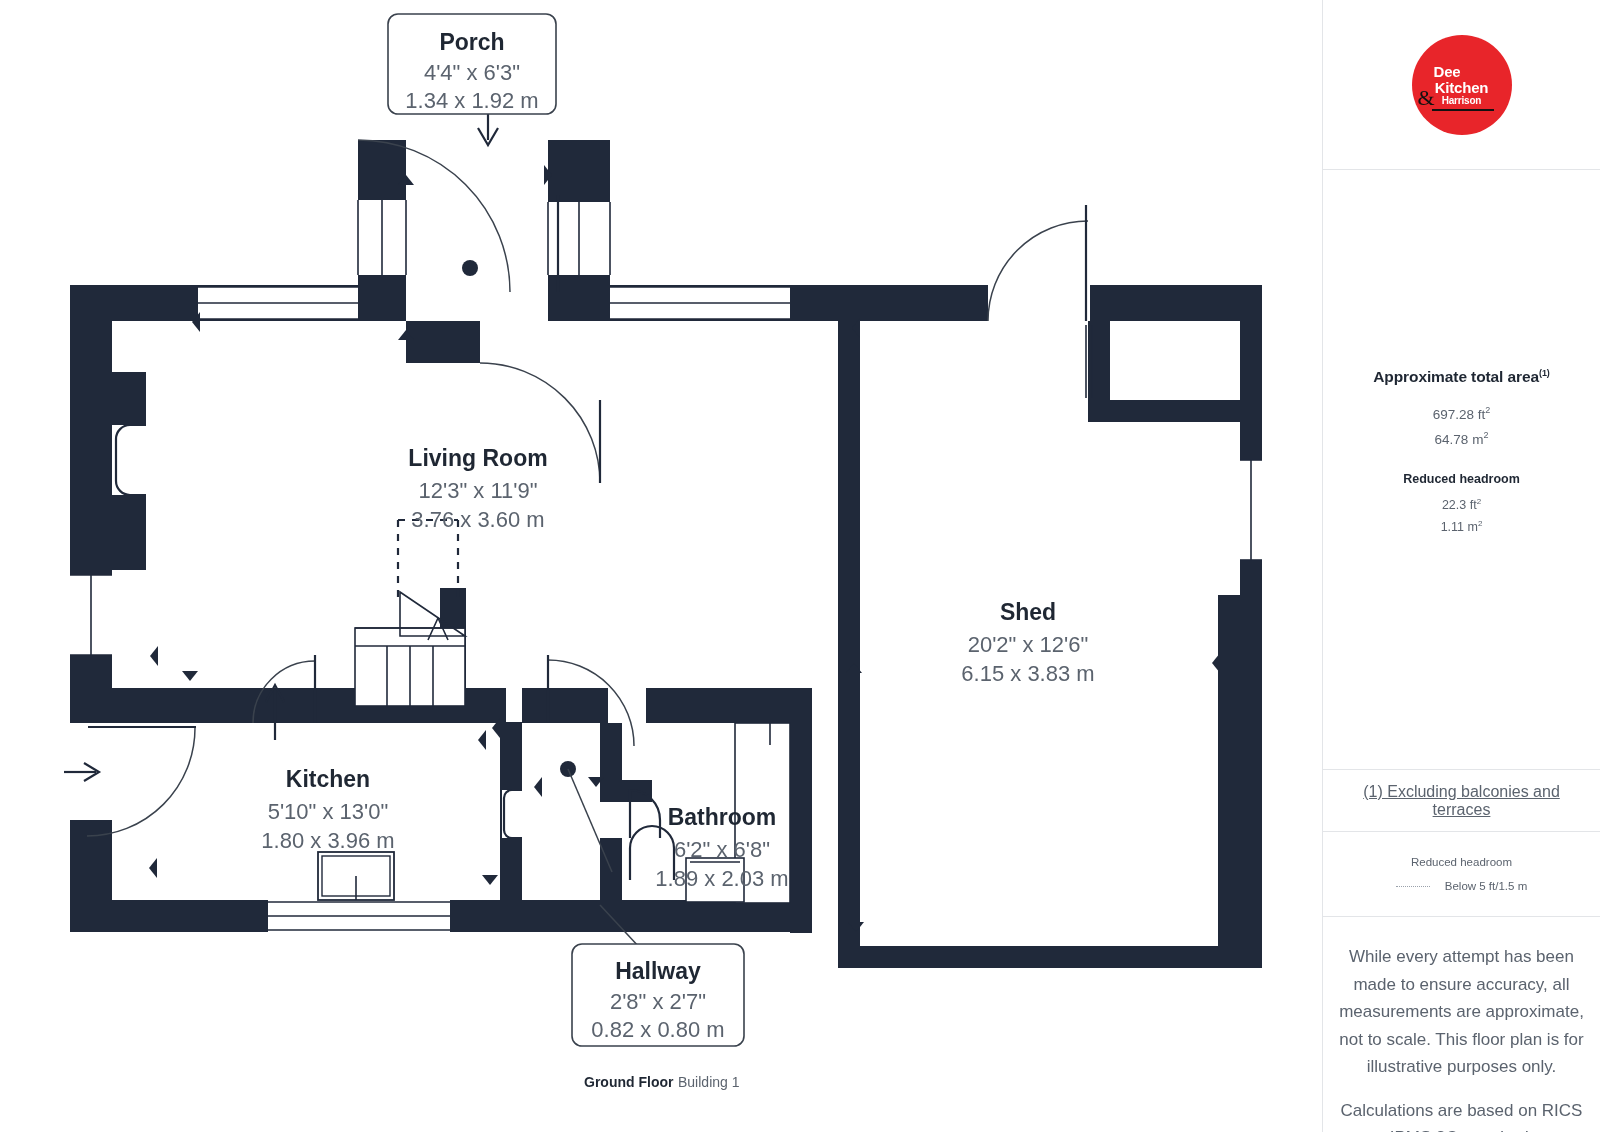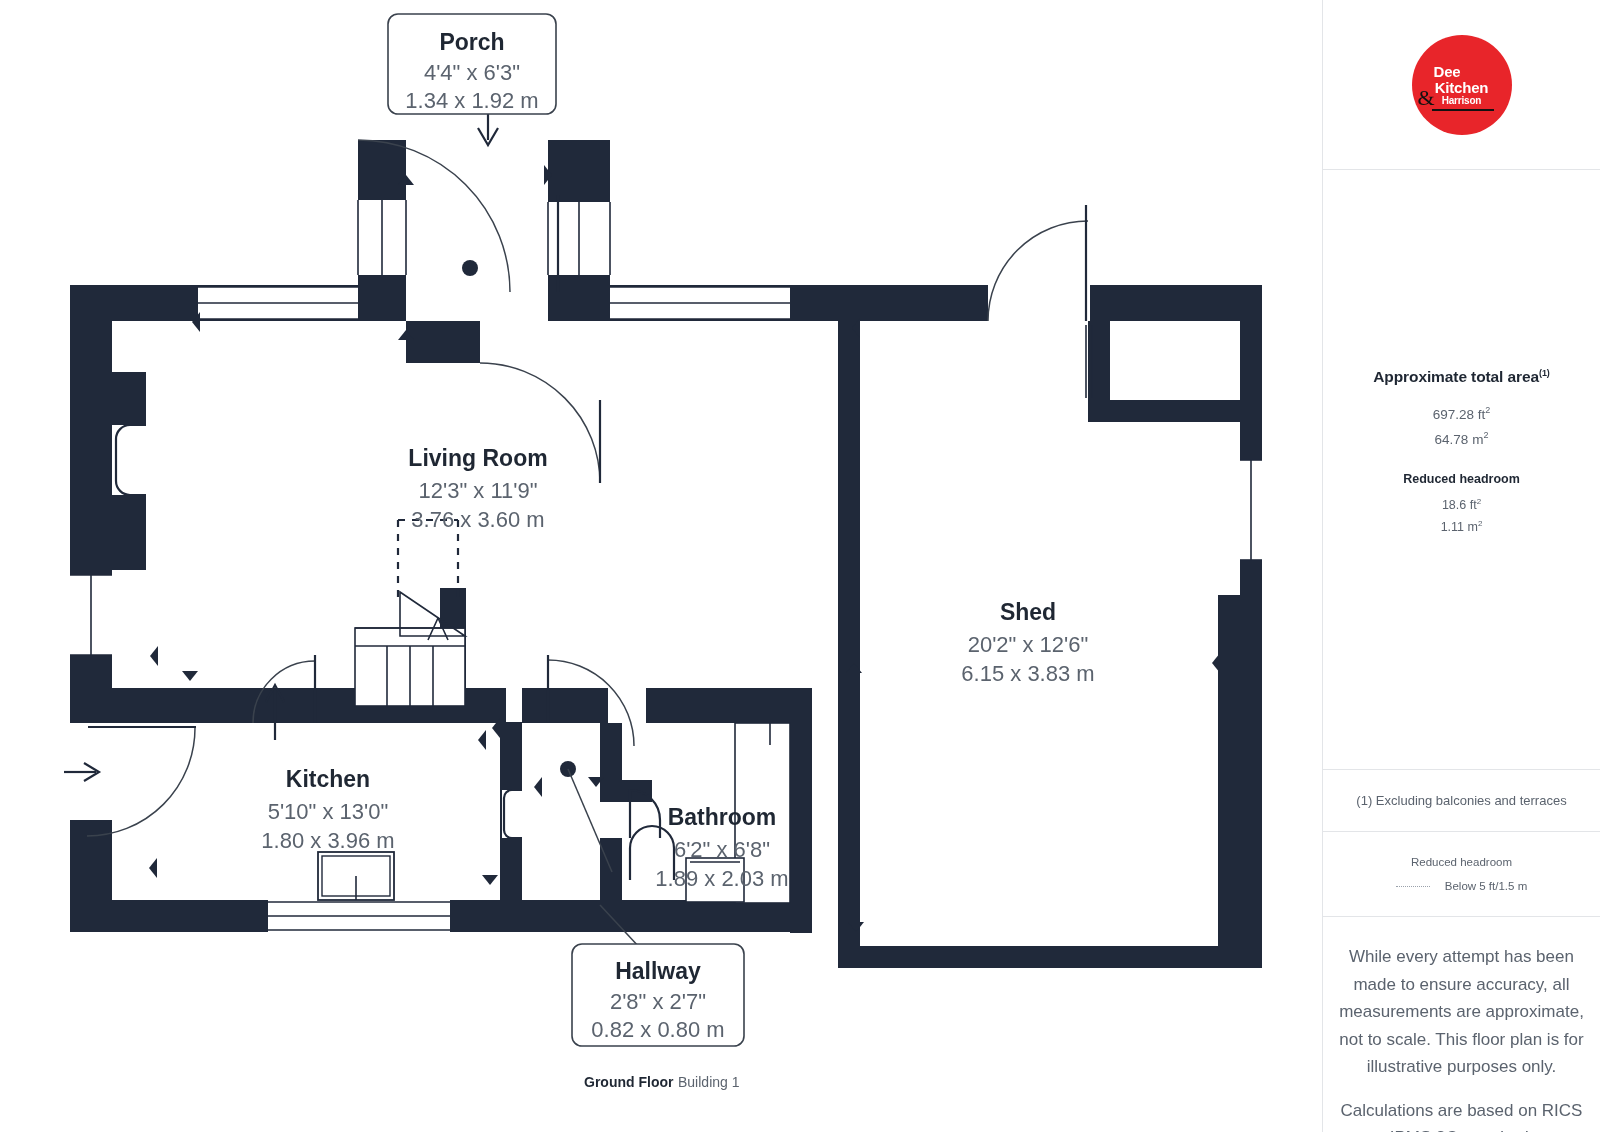--- a/index.html
+++ b/index.html
@@ -112,22 +112,23 @@
     color: #5b636e;
     margin-bottom: 7px;
   }
   .sub-val sup { font-size: 8px; }
 
   #sb-footnote-cell {
     height: 62px;
     display: flex; align-items: center; justify-content: center;
   }
   .footnote {
-    font-size: 13px;
-    color: #5b636e;
+    font-size: 16px;
+    color: #5b636e;
+    text-decoration: underline;
   }
 
   #sb-legend-cell {
     height: 85px;
     display: flex; flex-direction: column;
     align-items: center; justify-content: center;
   }
   .legend-title {
     font-size: 11.5px;
     color: #5b636e;
@@ -434,21 +435,21 @@
       </div>
       <div class="area-val">
         <span>697.28 ft</span><sup>2</sup>
       </div>
       <div class="area-val">
         <span>64.78 m</span><sup>2</sup>
       </div>
 
       <div class="sub-title">Reduced headroom</div>
       <div class="sub-val">
-        <span>18.6 ft</span><sup>2</sup>
+        <span>22.3 ft</span><sup>2</sup>
       </div>
       <div class="sub-val">
         <span>1.11 m</span><sup>2</sup>
       </div>
     </div>
 
     <div class="sb-cell" id="sb-footnote-cell">
       <div class="footnote">(1) Excluding balconies and terraces</div>
     </div>
 

